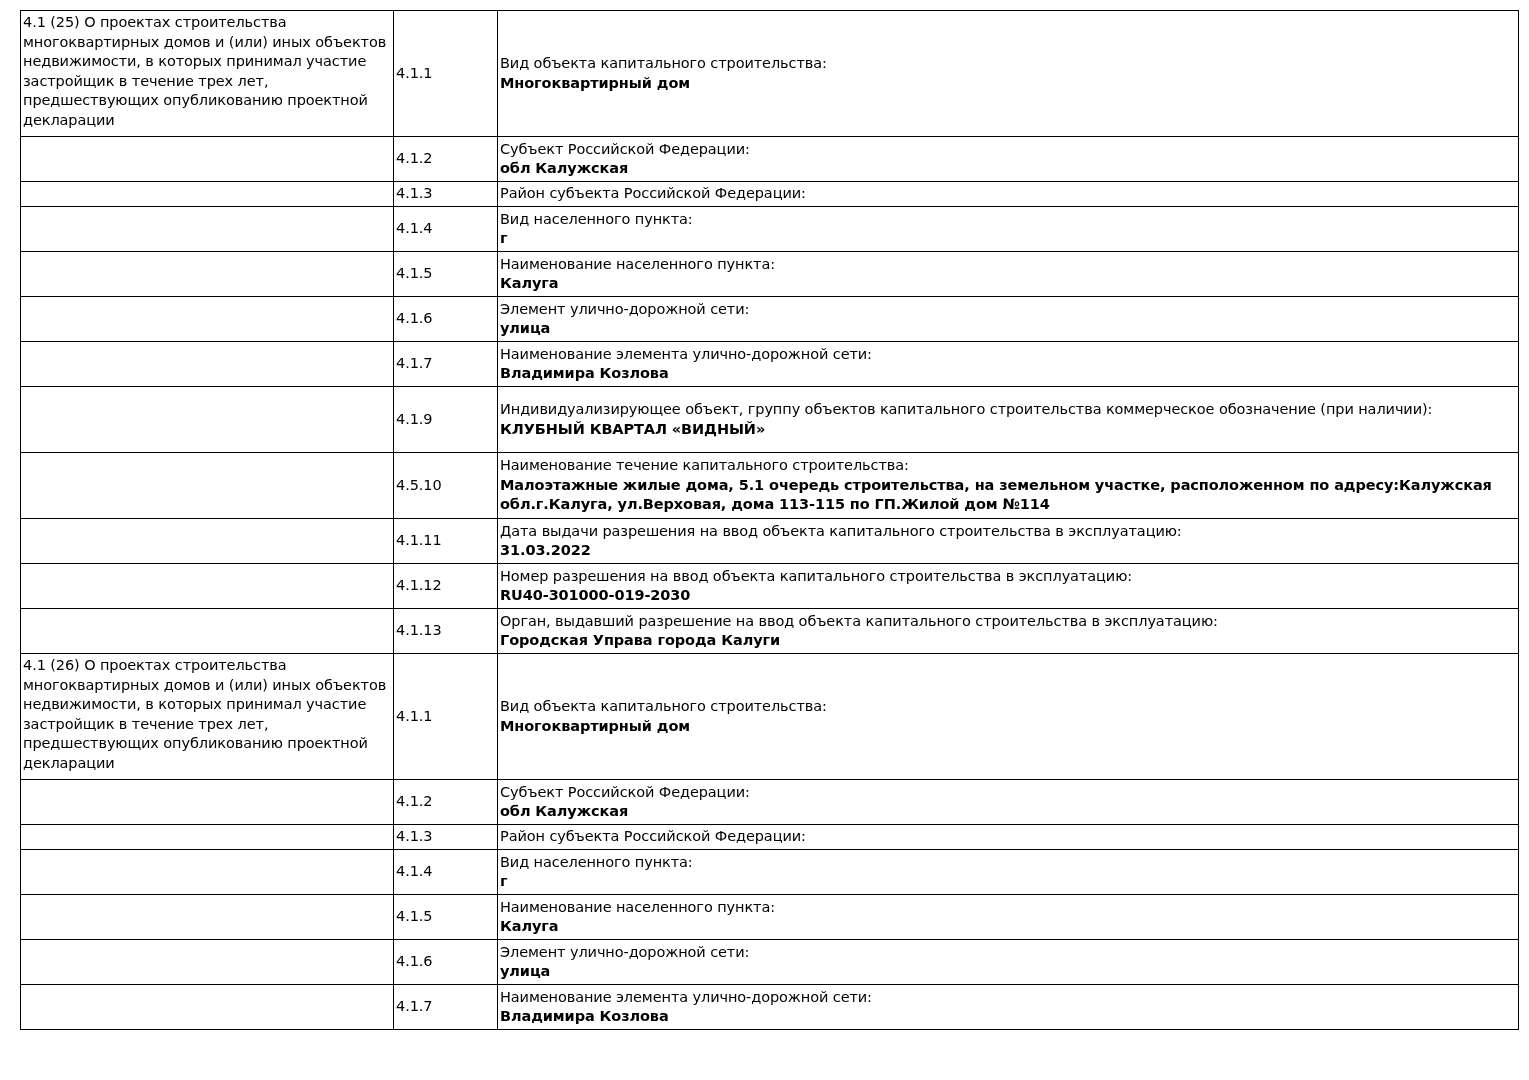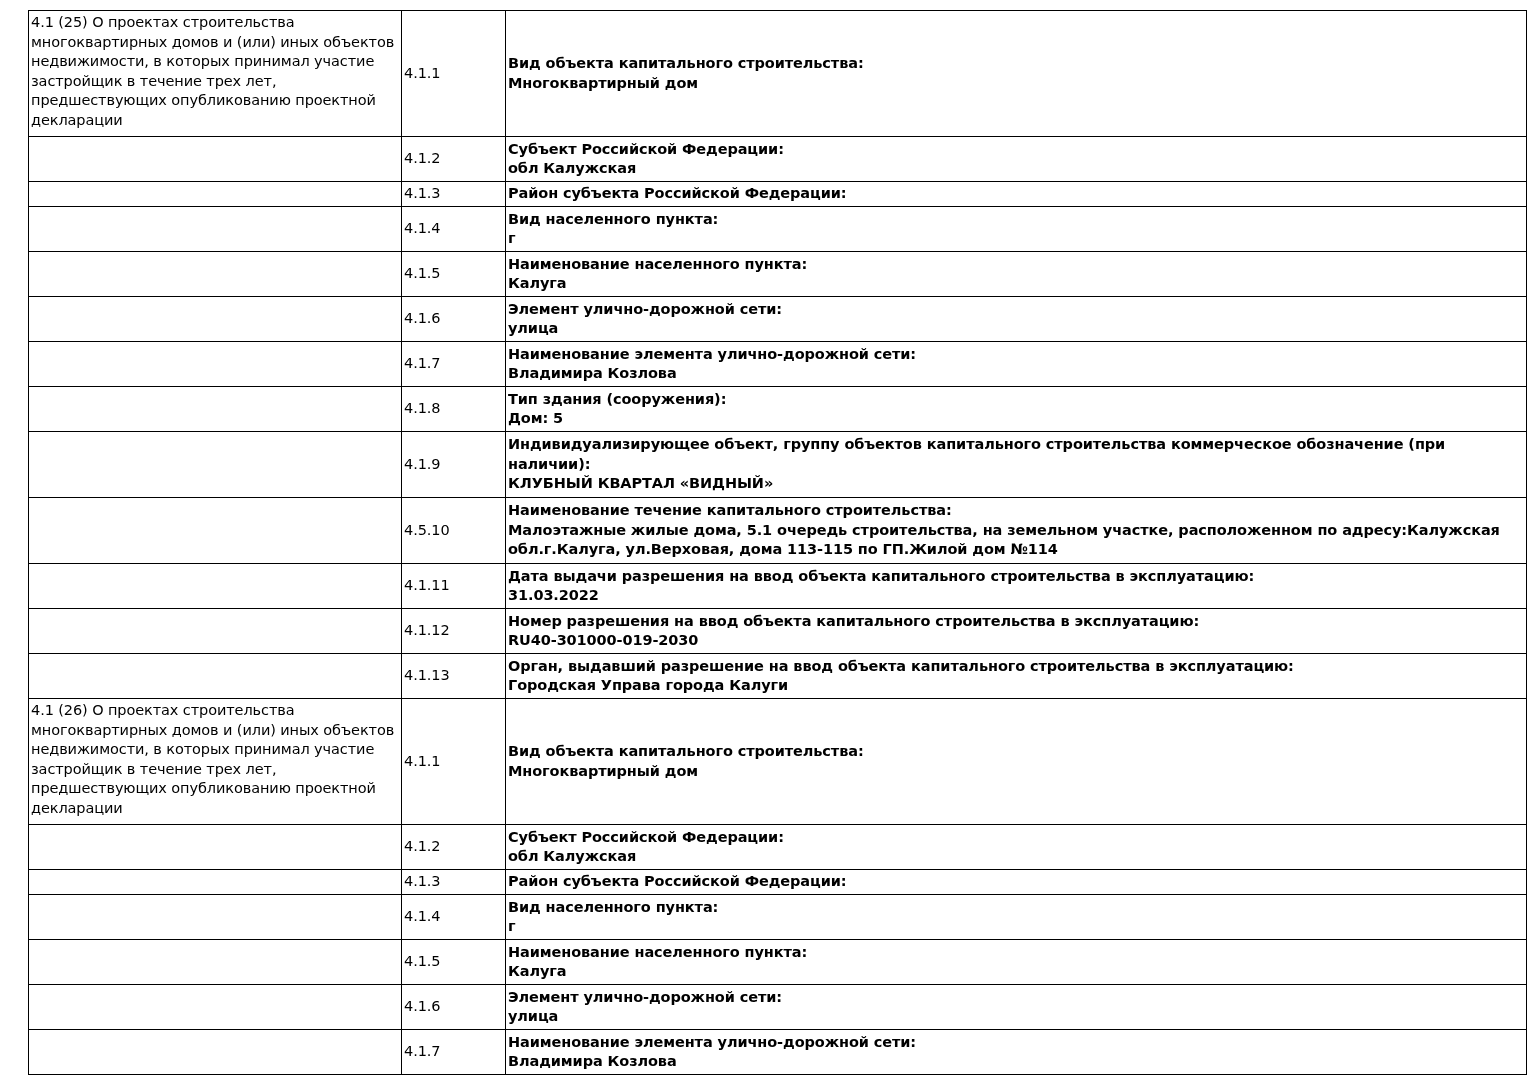--- a/index.html
+++ b/index.html
@@ -1,24 +1,24 @@
 <!DOCTYPE html>
 <html><head>
 <meta charset="utf-8">
 <style>
   html, body { margin:0; padding:0; background:#fff; }
   body { width:1529px; height:1080px; overflow:hidden; position:relative;
          font-family:"DejaVu Sans", sans-serif; color:#000; }
-  table { position:absolute; left:28px; top:10px; border-collapse:collapse;
+  table { position:absolute; left:20px; top:10px; border-collapse:collapse;
           table-layout:fixed; width:1498px; }
   td { border:1.5px solid #000; padding:0 2px; vertical-align:middle;
        font-size:14.5px; line-height:19.5px; letter-spacing:-0.1px; }
   col.c1 { width:373px; } col.c2 { width:104px; } col.c3 { width:1021px; }
   td.sec { vertical-align:top; padding-top:2px; }
-  .lbl { display:block;font-weight:bold; }
+  .lbl { display:block; }
   .val { display:block; font-weight:bold; }
 </style>
 </head>
 <body>
 
 <table>
   <colgroup>
       <col class="c1">
       <col class="c2">
       <col class="c3">
@@ -70,28 +70,20 @@
           <span class="lbl">Элемент улично-дорожной сети:</span>
           <span class="val">улица</span>
         </td>
       </tr>
       <tr style="height: 45px;">
         <td></td>
         <td>4.1.7</td>
         <td>
           <span class="lbl">Наименование элемента улично-дорожной сети:</span>
           <span class="val">Владимира Козлова</span>
-        </td>
-      </tr>
-      <tr style="height: 45px;">
-        <td></td>
-        <td>4.1.8</td>
-        <td>
-          <span class="lbl">Тип здания (сооружения):</span>
-          <span class="lbl">Дом: 5</span>
         </td>
       </tr>
       <tr style="height: 66px;">
         <td></td>
         <td>4.1.9</td>
         <td>
           <span class="lbl">Индивидуализирующее объект, группу объектов капитального строительства коммерческое обозначение (при наличии):</span>
           <span class="val">КЛУБНЫЙ КВАРТАЛ «ВИДНЫЙ»</span>
         </td>
       </tr>

